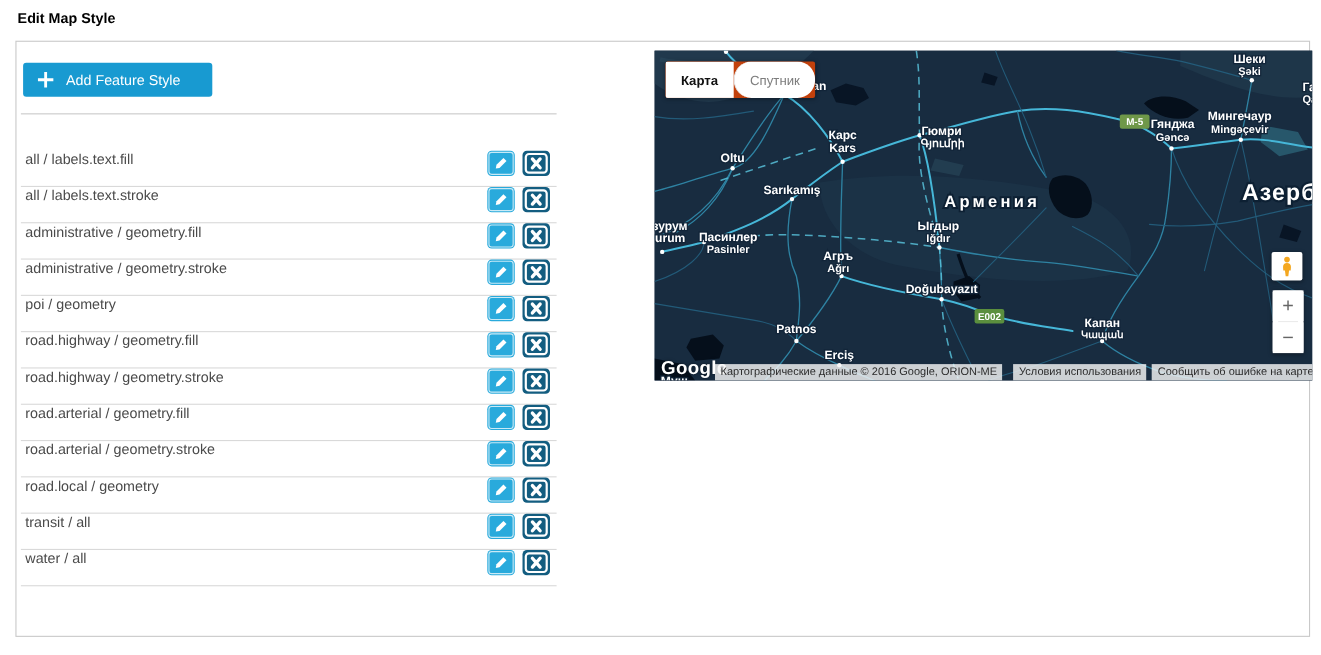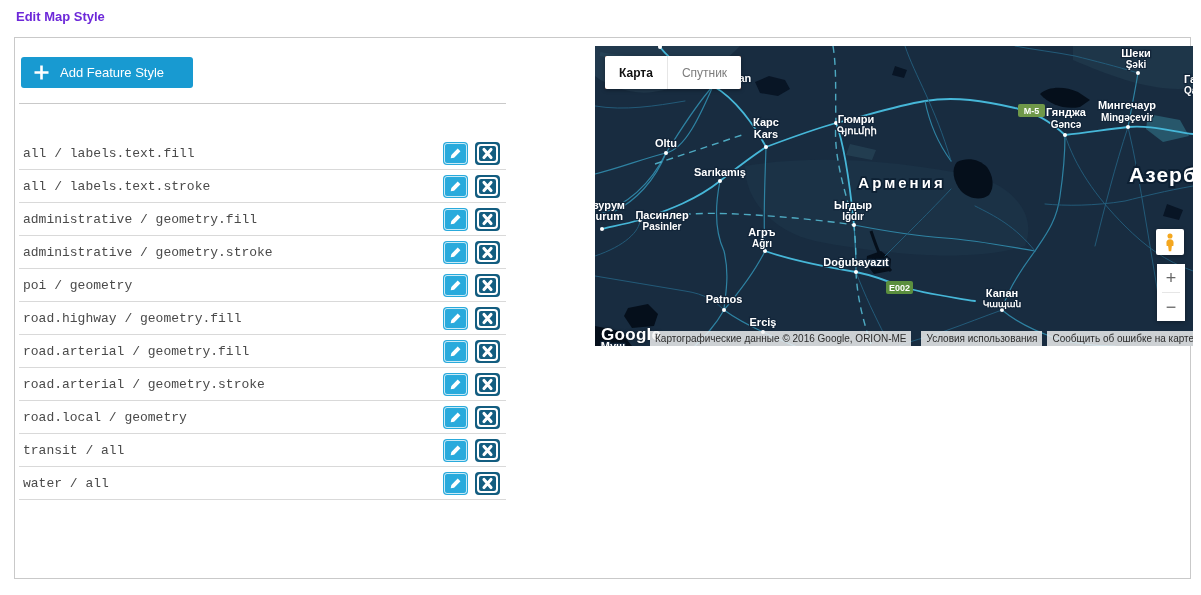--- a/index.html
+++ b/index.html
@@ -1,30 +1,30 @@
 <!DOCTYPE html>
 <html><head>
 <meta charset="utf-8">
 <style>
   * { margin:0; padding:0; box-sizing:border-box; }
   html,body { width:1201px; height:595px; background:#fff; font-family:"Liberation Sans", sans-serif; }
-  .page-title { position:absolute; left:16px; top:9px; font-size:13px; font-weight:bold; color:#6d28d9; }
+  .page-title { position:absolute; left:16px; top:9px; font-size:13px; font-weight:bold; color:#000000; }
   .panel { position:absolute; left:14px; top:37px; width:1177px; height:542px; background:#fff; border:1px solid #c9c9c9; }
 
   
   .add-btn { position:absolute; left:6px; top:19px; width:172px; height:31px; background:#189ad1; color:#fff;
     border:none; border-radius:3px; font-family:"Liberation Sans",sans-serif; font-size:13px; display:flex;
     align-items:center; gap:10px; padding:0 12px; cursor:pointer; }
   .add-btn svg { flex:none; }
 
   .top-rule { position:absolute; left:4px; top:65px; width:487px; border-top:1px solid #c9c9c9; }
 
   
   .list { position:absolute; left:4px; top:99px; width:487px; }
-  .row { display:flex; align-items:center; height:33px; border-bottom:1px solid #d9d9d9; padding:0 6px 0 4px;font-family:Liberation Mono, monospace; }
+  .row { display:flex; height:33px; border-bottom:1px solid #d9d9d9; padding:0 6px 0 4px; }
   .row-label { font-size:13px; color:#4a4a4a; }
   .row-actions { margin-left:auto; display:flex; gap:7px; }
   .icon-btn { position:relative; width:25px; height:23px; border:none; border-radius:4px; cursor:pointer; padding:0;
     display:flex; align-items:center; justify-content:center; }
   .icon-btn.edit { background:#29aadc; }
   .icon-btn.edit::after { content:""; position:absolute; inset:1px; border:1px solid rgba(255,255,255,.75); border-radius:3px; }
   .icon-btn.del { background:#135d80; }
   .icon-btn.del::after { content:""; position:absolute; inset:2px; border:2px solid #fff; border-radius:4px; }
   .icon-btn svg { position:relative; z-index:1; }
 
@@ -41,21 +41,21 @@
   .road-b { stroke:#2f87a8; stroke-width:1.2; fill:none; stroke-linecap:round; opacity:.95; }
   .road-c { stroke:#245f7e; stroke-width:1; fill:none; stroke-linecap:round; opacity:.9; }
   .border-d { stroke:#57c0d8; stroke-width:1.4; fill:none; stroke-dasharray:7 5; opacity:.85; }
   .dot { fill:#fff; }
 
   
   .maptype { position:absolute; left:10px; top:10px; display:flex; background:#c2410c; border-radius:2px;
     box-shadow:0 1px 4px rgba(0,0,0,.35); overflow:hidden; }
   .maptype .cell { padding:0 14px; height:33px; display:flex; align-items:center; font-size:12px; background:#fff; border:none; cursor:pointer; font-family:"Liberation Sans",sans-serif; }
   .maptype .cell.active { font-weight:bold; color:#111; }
-  .maptype .cell.inactive { color:#7d7d7d; border-left:1px solid #e6e6e6; }
+  .maptype .cell.inactive { color:#7d7d7d; border-left:1px solid #e6e6e6;border-radius:16px; }
   .pegman { position:absolute; left:561px; top:183px; width:28px; height:26px; background:#fff; border:none; border-radius:2px;
     box-shadow:0 1px 4px rgba(0,0,0,.35); display:flex; align-items:center; justify-content:center; cursor:pointer; }
   .zoomctl { position:absolute; left:562px; top:218px; width:28px; background:#fff; border-radius:2px;
     box-shadow:0 1px 4px rgba(0,0,0,.35); display:flex; flex-direction:column; }
   .zoomctl .zbtn { height:28px; background:#fff; border:none; font-size:18px; color:#666; display:flex; align-items:center;
     justify-content:center; cursor:pointer; font-family:"Liberation Sans",sans-serif; }
   .zoomctl .zdiv { height:1px; background:#e6e6e6; margin:0 5px; }
   .glogo { position:absolute; left:6px; bottom:1px; color:#fff; font-size:17px; font-weight:bold; letter-spacing:.3px;
     text-shadow:0 0 3px rgba(0,0,0,.5); }
   .attrib { position:absolute; left:55px; right:0; bottom:0; display:flex; gap:5px;text-align:right; }
@@ -170,20 +170,35 @@
           </svg>
         </button>
         <button class="icon-btn del">
           <svg width="25" height="23" viewBox="0 0 25 23">
             <path d="M9 7.5 L16 15.5 M16 7.5 L9 15.5" stroke="#fff" stroke-width="3.1" stroke-linecap="round"></path>
           </svg>
         </button>
       </span>
     </div>
 
+    <div class="row">
+      <span class="row-label">road.highway / geometry.stroke</span>
+      <span class="row-actions">
+        <button class="icon-btn edit">
+          <svg width="13" height="13" viewBox="0 0 16 16">
+            <path d="M10.7 1.9 L14.1 5.3 L6.3 13.1 L2.1 13.9 L2.9 9.7 Z" fill="#fff"></path>
+          </svg>
+        </button>
+        <button class="icon-btn del">
+          <svg width="25" height="23" viewBox="0 0 25 23">
+            <path d="M9 7.5 L16 15.5 M16 7.5 L9 15.5" stroke="#fff" stroke-width="3.1" stroke-linecap="round"></path>
+          </svg>
+        </button>
+      </span>
+    </div>
 
     <div class="row">
       <span class="row-label">road.arterial / geometry.fill</span>
       <span class="row-actions">
         <button class="icon-btn edit">
           <svg width="13" height="13" viewBox="0 0 16 16">
             <path d="M10.7 1.9 L14.1 5.3 L6.3 13.1 L2.1 13.9 L2.9 9.7 Z" fill="#fff"></path>
           </svg>
         </button>
         <button class="icon-btn del">

